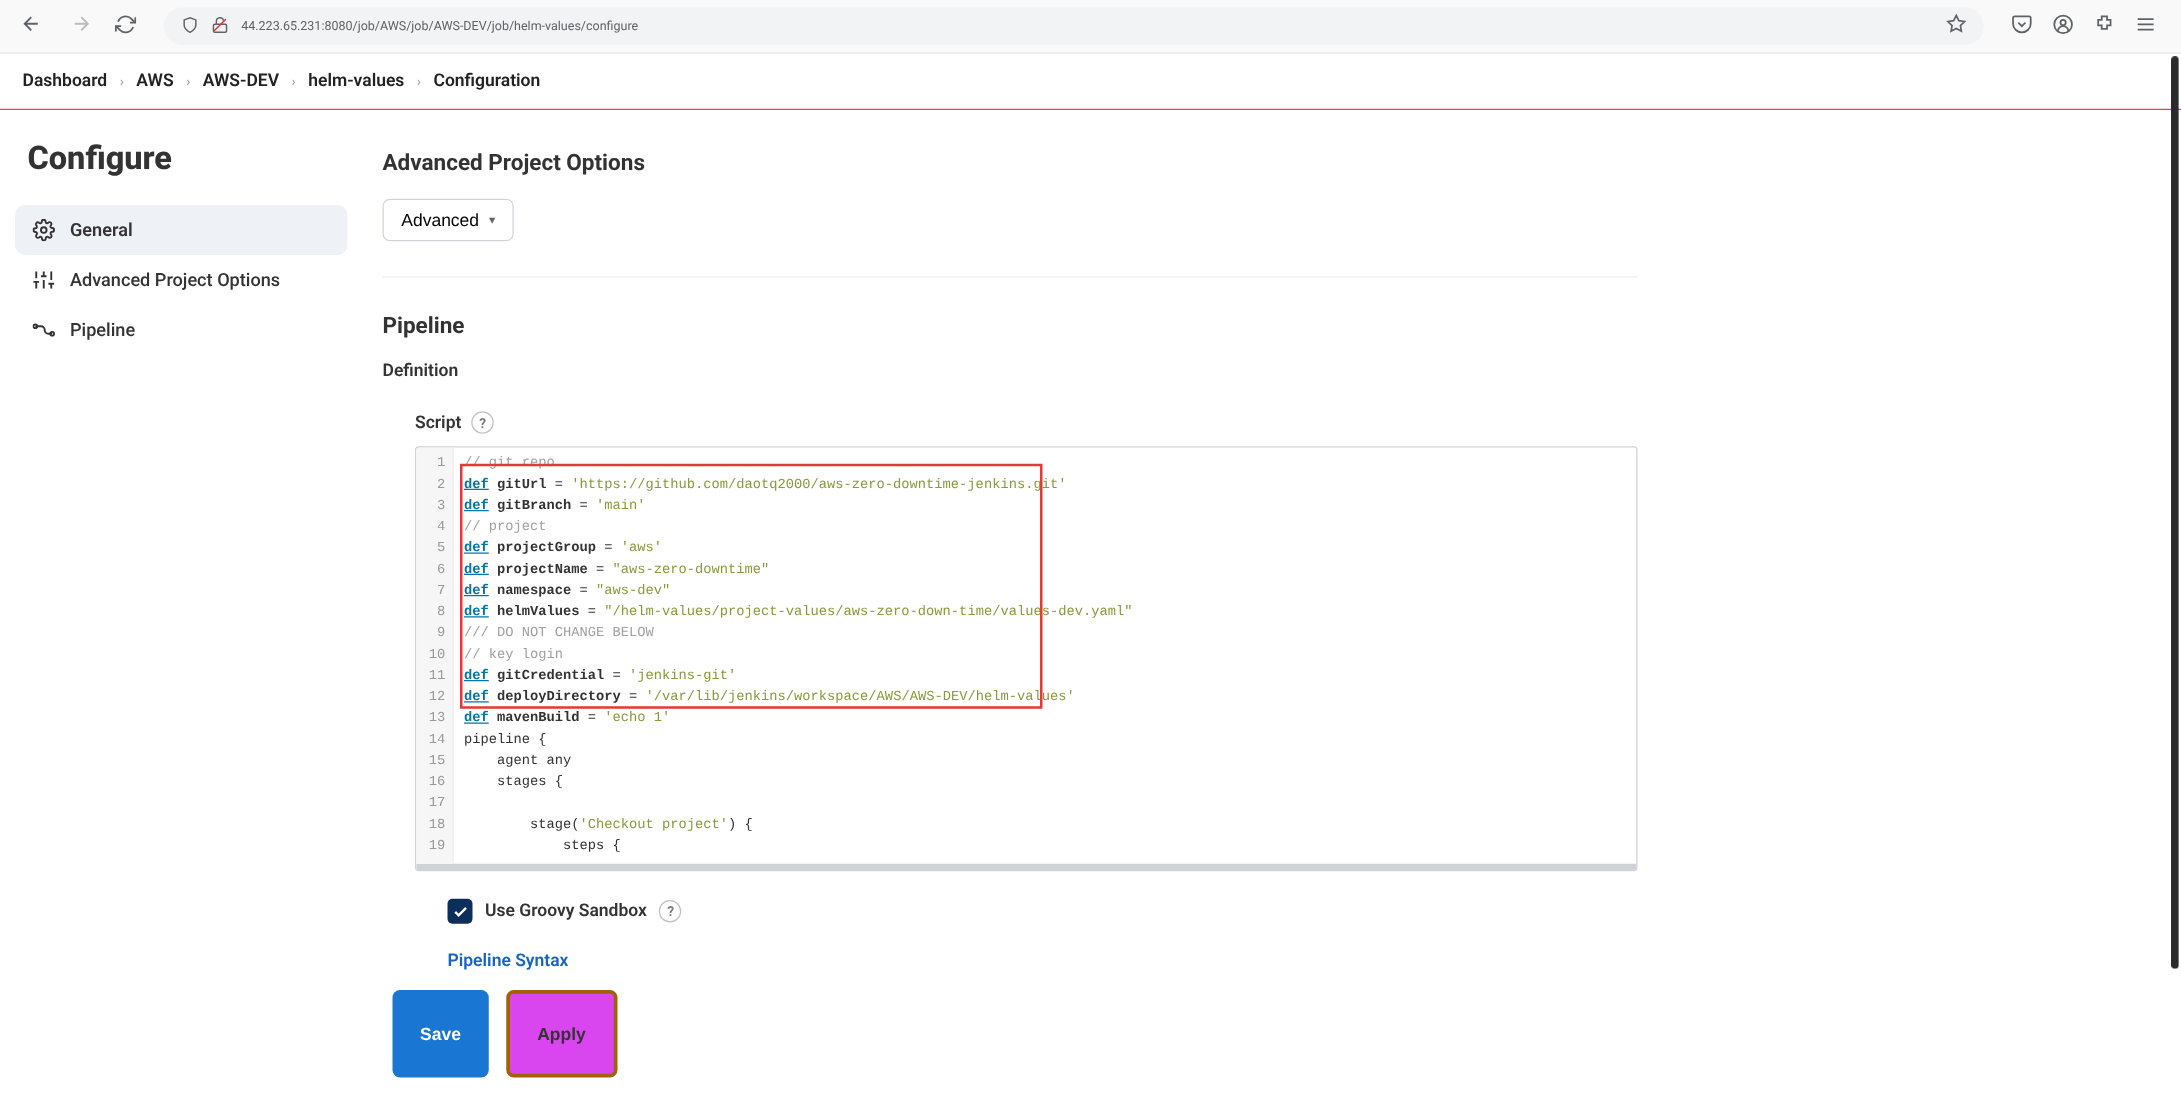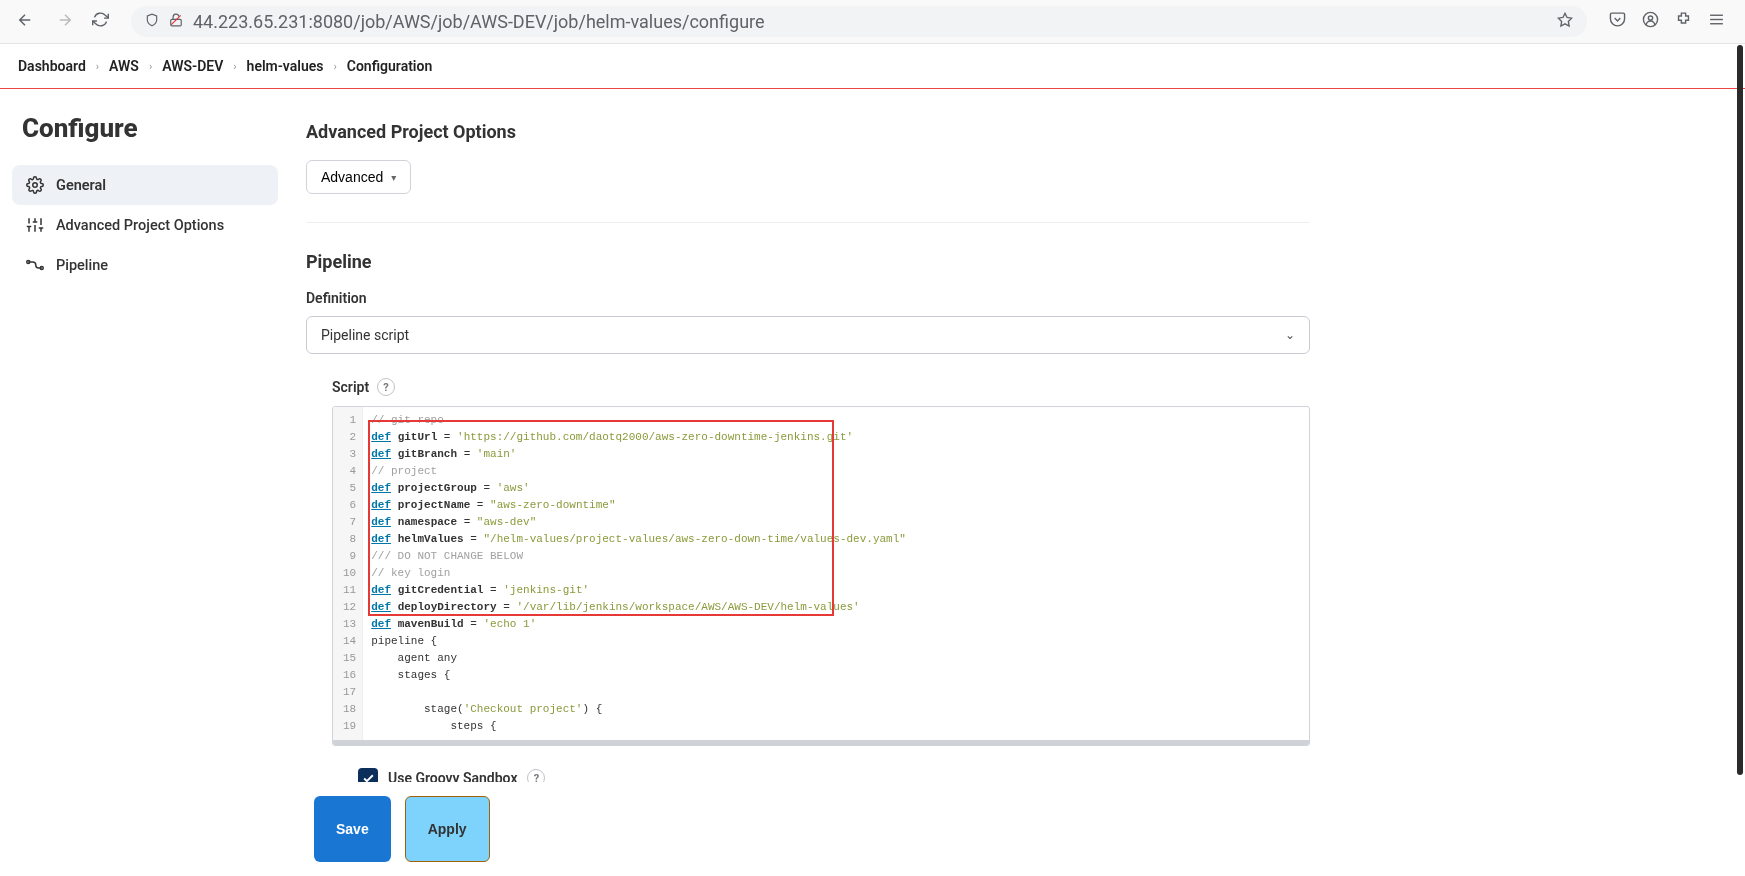--- a/index.html
+++ b/index.html
@@ -6,21 +6,21 @@
 body { font-family: -apple-system, BlinkMacSystemFont, "Segoe UI", Roboto, sans-serif; background: #fff; color: #333; }
 
 
 .browser-bar { display: flex; align-items: center; padding: 6px 12px; gap: 14px; background: #f9f9fa; border-bottom: 1px solid #e5e5e5; }
 .nav-arrow { color: #5f6368; cursor: pointer; padding: 4px; }
 .nav-arrow.fwd { color: #bbb; }
 .reload-ico { color: #5f6368; cursor: pointer; }
 .url-bar { flex: 1; display: flex; align-items: center; gap: 10px; background: #f1f3f4; border-radius: 20px; padding: 5px 14px; margin: 0 8px; }
 .url-bar .shield { color: #5f6368; }
 .url-bar .lock { color: #5f6368; }
-.url-text { flex: 1; font-size: 18px; color: #5f6368; }
+.url-text { flex: 1; font-size: 10px; color: #5f6368; }
 .chrome-right { display: flex; gap: 16px; align-items: center; color: #5f6368; padding-right: 8px; }
 .chrome-right span { cursor: pointer; }
 
 
 .breadcrumb-row { display: flex; align-items: center; padding: 14px 18px; background: #fff; border-bottom: 1px solid #ef4444; font-size: 14px; }
 .breadcrumb-item { color: #222; font-weight: 600; cursor: pointer; }
 .breadcrumb-sep { margin: 0 10px; color: #999; font-size: 11px; }
 
 
 .layout { display: flex; }
@@ -67,21 +67,21 @@
 .sandbox-row { display: flex; align-items: center; gap: 10px; margin-top: 22px; padding-left: 26px; }
 .check { width: 20px; height: 20px; border-radius: 4px; background: #0B2E5B; display: inline-flex; align-items: center; justify-content: center; cursor: pointer; }
 .check svg { color: #fff; }
 .sandbox-lab { font-size: 14px; font-weight: 600; }
 
 .syntax-link { display: inline-block; margin: 22px 0 0 26px; font-size: 14px; font-weight: 600; color: #1565c0; cursor: pointer; }
 
 .action-row { position: fixed; bottom: 0; left: 290px; right: 0; padding: 14px 24px; background: #fff; display: flex; gap: 14px; }
 .btn { padding: 24px 22px; border-radius: 6px; font-size: 14px; font-weight: 600; cursor: pointer; border: none; }
 .btn.primary { background: #1976d2; color: #fff; }
-.btn.secondary { background: #7dd3fc; color: #333; border: 1px solid #a16207; }
+.btn.secondary { background: #d946ef; color: #333; border: 3px solid #a16207; }
 
 .scroll-thumb { position: fixed; right: 2px; top: 45px; width: 6px; height: 730px; background: #2a2a2a; border-radius: 3px; }
 </style>
 </head>
 <body>
 
 <div class="browser-bar">
   <span class="nav-arrow">
     <svg width="18" height="18" viewBox="0 0 24 24" fill="none" stroke="currentColor" stroke-width="2">
         <path d="M19 12H5M12 19l-7-7 7-7"></path>
@@ -199,26 +199,20 @@
     <button class="adv-btn">
       <span>Advanced</span>
       <span class="adv-caret">▾</span>
     </button>
 
     <hr class="hr">
 
     <h2 class="section-h">Pipeline</h2>
 
     <div class="field-label">Definition</div>
-    <div class="select-wrap">
-      <div class="select-box">
-        <span>Pipeline script</span>
-        <span class="caret">⌄</span>
-      </div>
-    </div>
 
     <div class="script-block">
       <div class="script-label-row">
         <span class="script-label">Script</span>
         <span class="help-dot">?</span>
       </div>
 
       <div class="editor">
         <div class="editor-inner">
           <div class="gutter" id="gutter">

